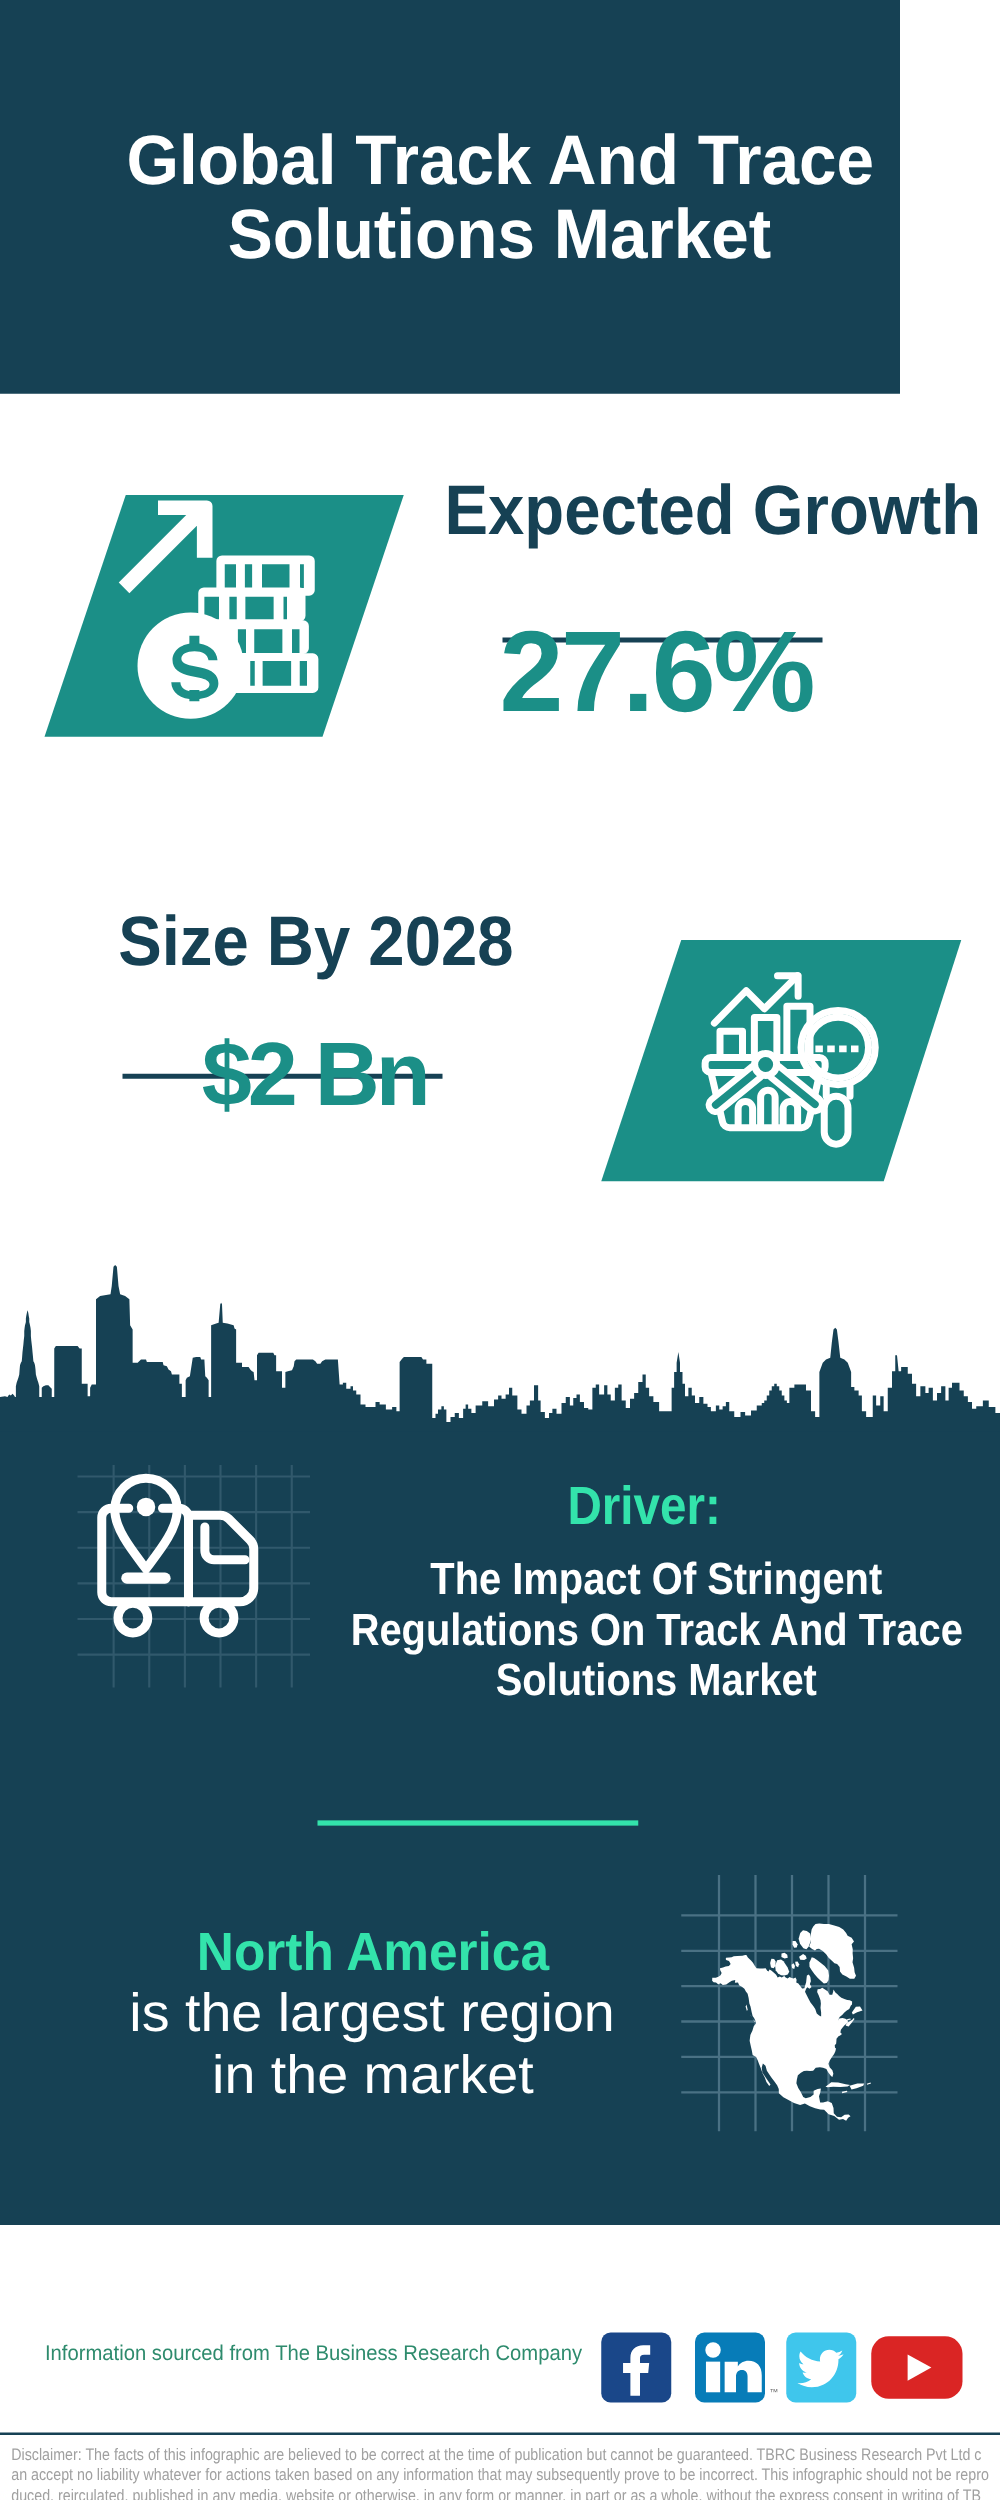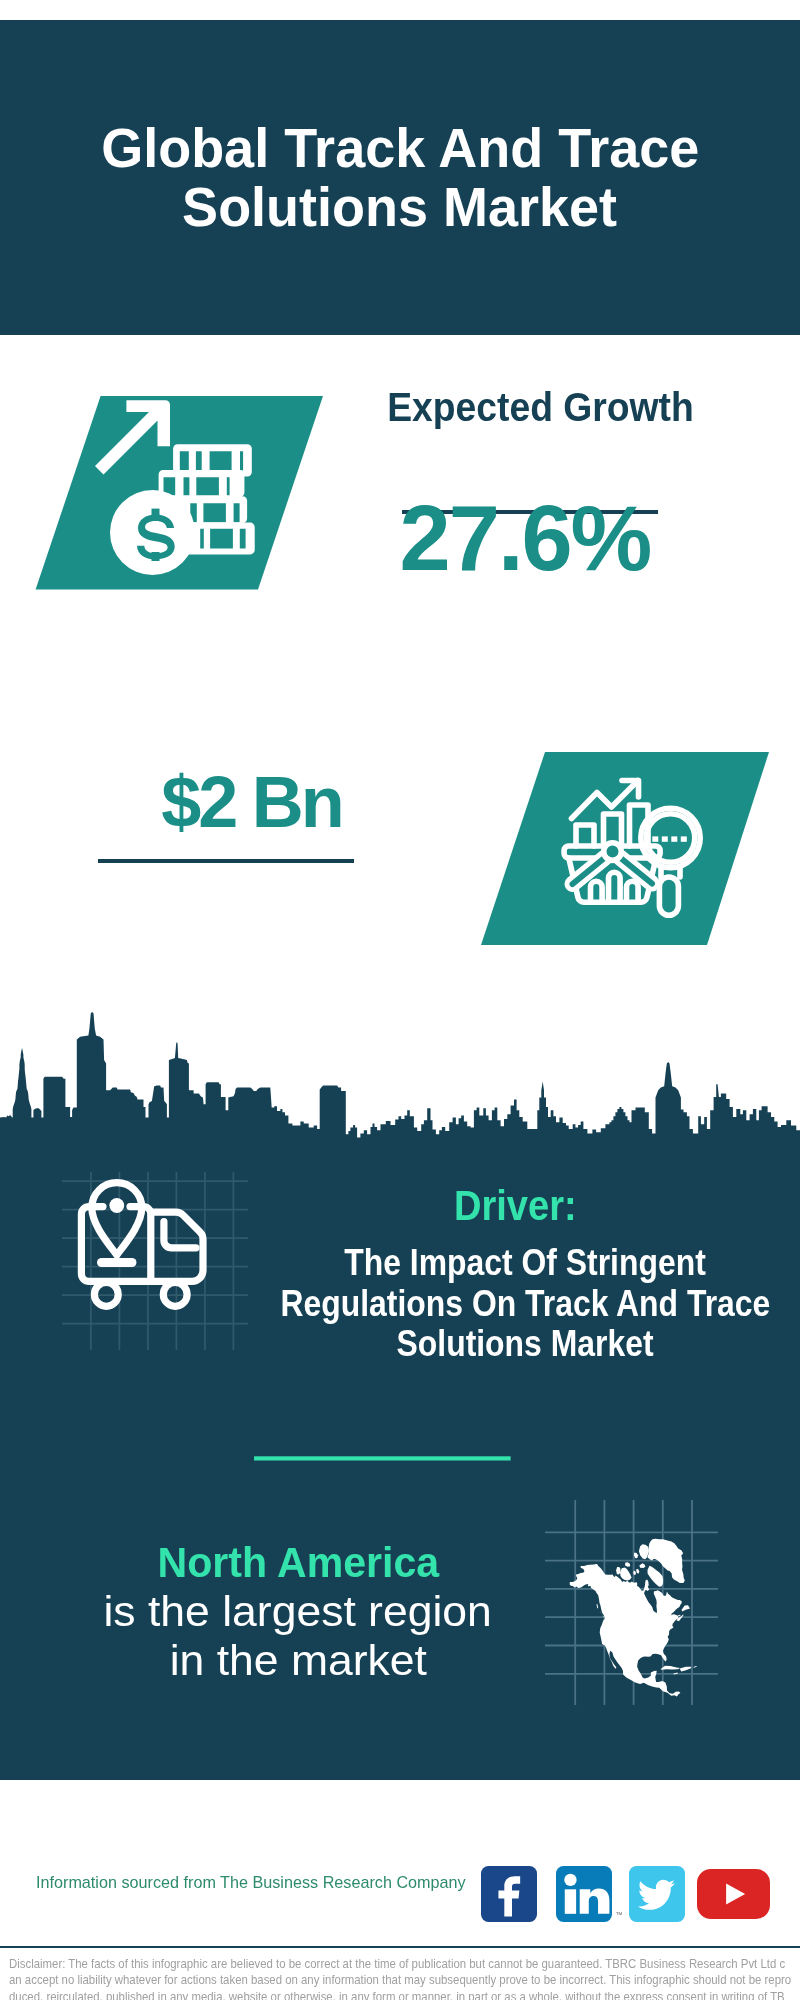--- a/index.html
+++ b/index.html
@@ -1,29 +1,29 @@
 <!DOCTYPE html>
 <html><head>
 <meta charset="utf-8">
 <style>
   html,body{margin:0;padding:0;}
   body{width:800px;height:2000px;background:#ffffff;font-family:"Liberation Sans",sans-serif;overflow:hidden;}
   .page{position:relative;width:800px;height:2000px;overflow:hidden;}
   .abs{position:absolute;}
   
-  .header{left:0;top:0;width:800px;height:315px;background:#164154;margin-top:20px;}
+  .header{left:0;top:0;width:720px;height:315px;background:#164154;}
   .header-title{left:0;top:97.5px;width:800px;text-align:center;color:#ffffff;
     font-size:56px;font-weight:bold;line-height:59.5px;letter-spacing:0;white-space:pre-line;}
   .header-title>span{display:inline-block;transform:scaleX(0.964);transform-origin:center;}
   
   .stat-title{color:#164154;font-weight:bold;text-align:center;}
   .stat-num{font-weight:bold;text-align:center;color:#1b8f87;}
   .rule{background:#164154;}
   .stat1-text{left:340px;top:378.5px;width:400px;}
-  .stat-title{font-size:40px;line-height:57.5px;white-space:nowrap;text-align:center;}
+  .stat-title{font-size:56px;line-height:57.5px;white-space:nowrap;text-align:center;}
   .stat-title>span{display:inline-block;transform:scaleX(0.932);transform-origin:center;white-space:nowrap;}
   .rule1{left:61.6px;top:131px;width:256.6px;height:4px;}
   .num1{font-size:92px;line-height:92px;margin-top:56px;letter-spacing:-2.0px;
     position:relative;left:-14px;padding-right:2.0px;}
   .stat2-text{left:53px;top:724px;width:400px;}
   .rule2{left:44.7px;top:135px;width:256.6px;height:4px;}
   .num2{font-size:72px;line-height:72px;margin-top:42px;letter-spacing:-3.2px;
     position:relative;left:0px;padding-right:3.2px;}
   .driver{left:225.5px;top:1198.3px;width:600px;text-align:center;}
   .driver-head{color:#33e3ab;font-size:43px;font-weight:bold;line-height:45px;position:relative;top:-15px;left:-10px;}
@@ -196,20 +196,21 @@
     </g>
   </svg>
 
   <div class="abs stat1-text">
     <div class="stat-title"><span>Expected Growth</span></div>
     <div class="abs rule rule1"></div>
     <div class="stat-num num1">27.6%</div>
   </div>
 
   <div class="abs stat2-text">
+    <div class="stat-title"><span>Size By 2028</span></div>
     <div class="abs rule rule2"></div>
     <div class="stat-num num2">$2 Bn</div>
   </div>
 
   <div class="abs driver">
     <div class="driver-head"><span>Driver:</span></div>
     <div class="driver-body"><span>The Impact Of Stringent</span></div>
     <div class="driver-body"><span>Regulations On Track And Trace</span></div>
     <div class="driver-body"><span>Solutions Market</span></div>
   </div>

